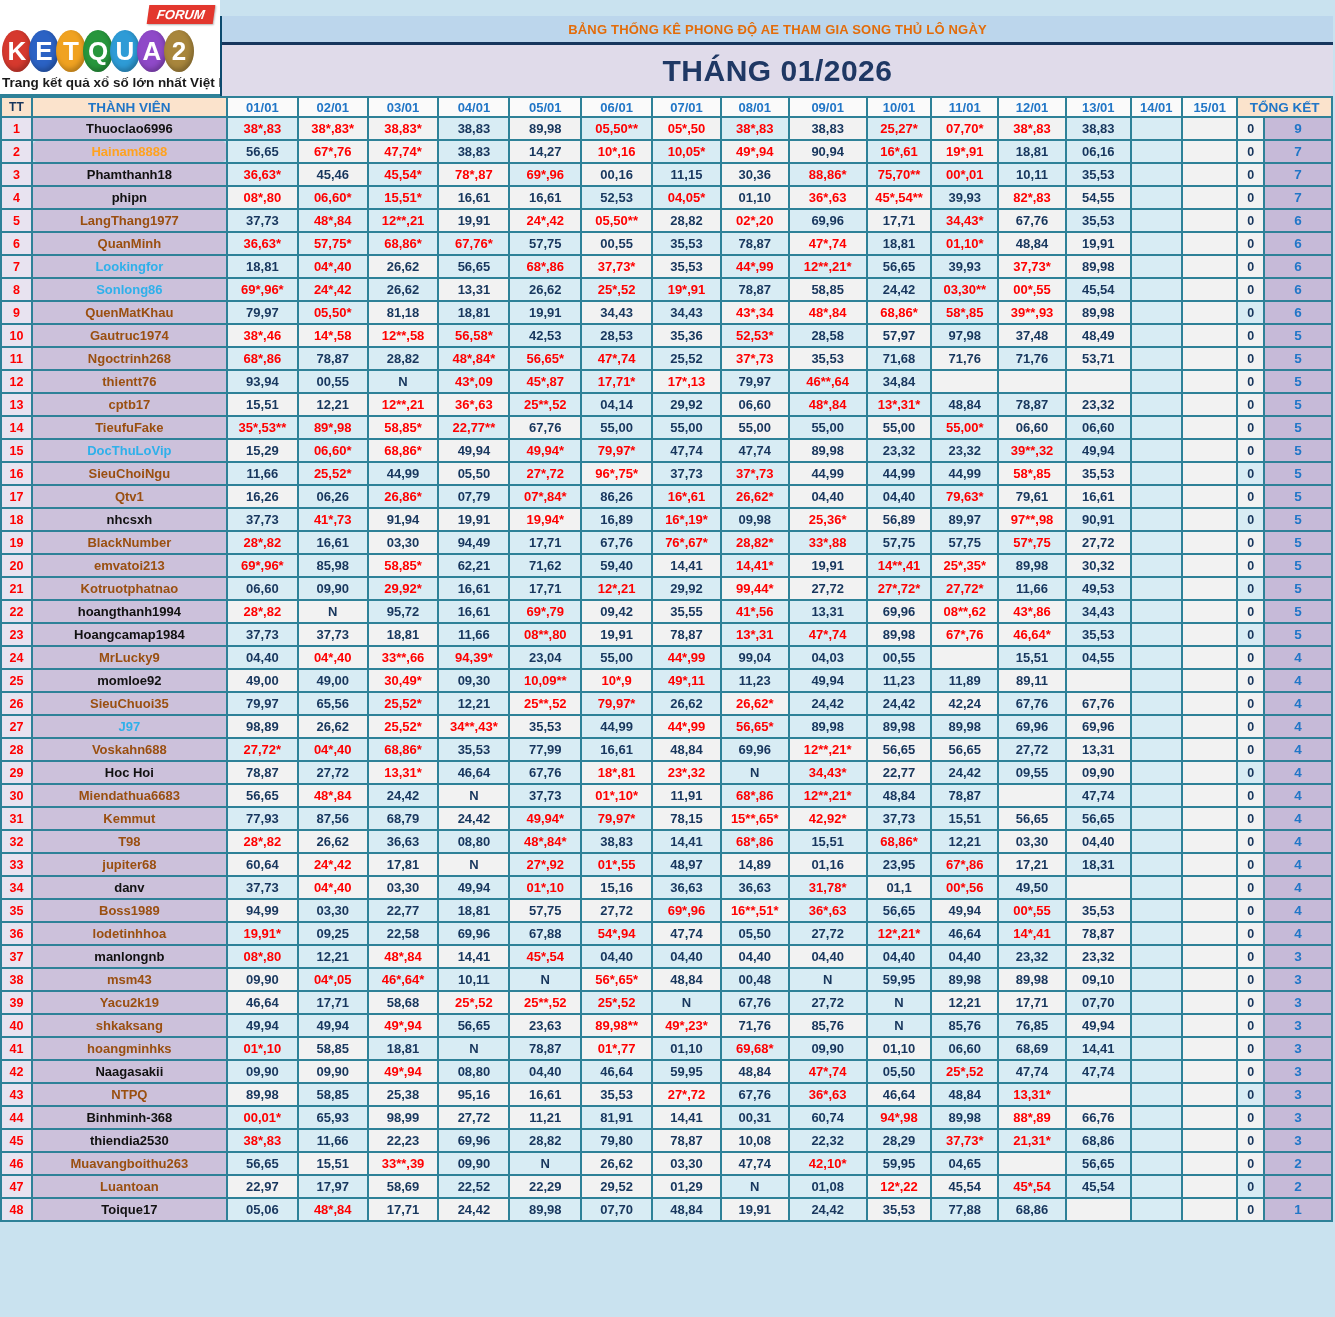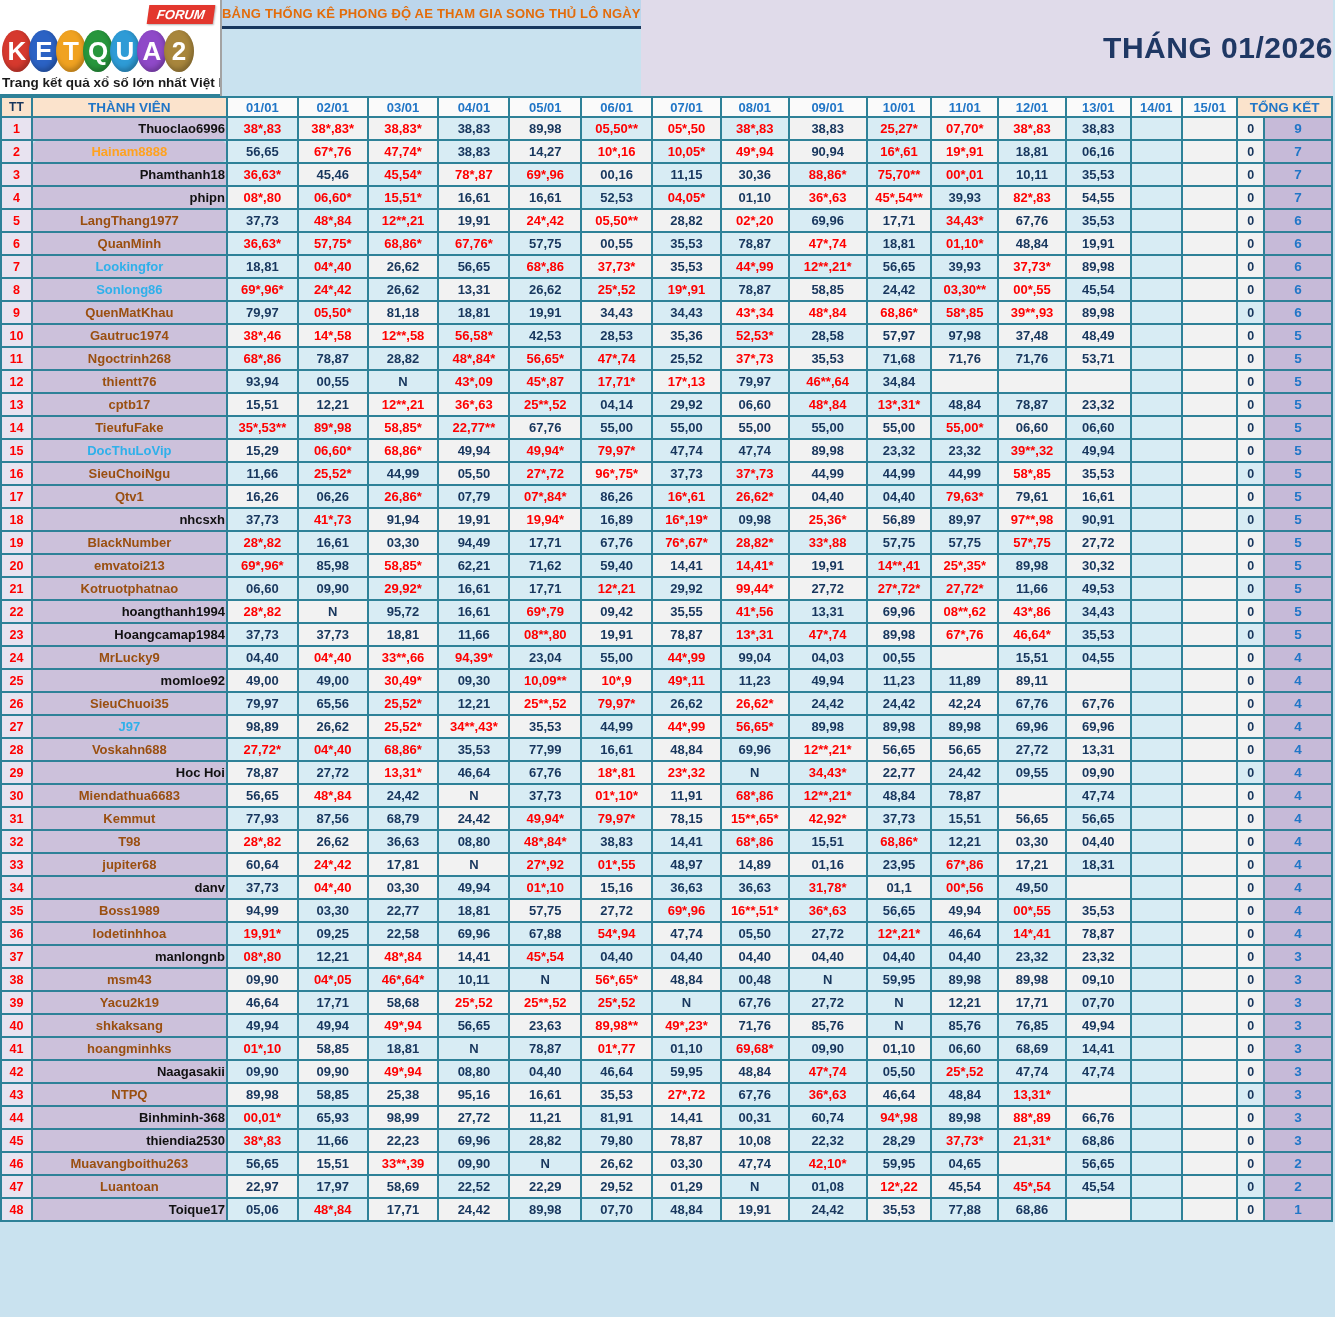--- a/index.html
+++ b/index.html
@@ -28,30 +28,30 @@
     margin-right:-3px;box-shadow:inset -2px -3px 5px rgba(0,0,0,.25);
   }
   .badge{
     position:absolute;top:5px;right:6px;
     background:#E3372E;color:#fff;font-style:italic;font-weight:800;
     font-size:13px;padding:2px 9px;transform:skewX(-8deg);
     box-shadow:1px 1px 2px rgba(0,0,0,.3);
   }
   .tagline{font-size:13.5px;font-weight:600;color:#1a1a1a;padding:3px 0 4px 2px;white-space:nowrap;}
 
-  .mast-right{flex:1;display:flex;flex-direction:row;border-left:2px solid #a3a3a3;}
+  .mast-right{flex:1;display:flex;flex-direction:column;border-left:2px solid #0c4a6e;margin-top:16px;}
   .title-strip{
     height:26px;background:var(--title_bg);
     border-bottom:3px solid #17365D;
     display:flex;align-items:center;justify-content:center;
   }
   .title-strip span{color:var(--title_text);font-weight:800;font-size:13px;letter-spacing:.2px;}
   .month-band{
     flex:1;background:var(--month_bg);
-    display:flex;align-items:center;justify-content:flex-end;
+    display:flex;align-items:center;justify-content:center;
   }
   .month-band span{color:var(--month_text);font-weight:800;font-size:30px;letter-spacing:.5px;}
 
   
   table{border-collapse:collapse;table-layout:fixed;width:1333px;}
   th,td{
     border:2px solid var(--accent_border);
     height:21px;padding:0 1px;text-align:center;vertical-align:middle;
     font-weight:700;font-size:13px;overflow:hidden;white-space:nowrap;
   }
@@ -61,21 +61,21 @@
   .th-day{background:#FAFAFA;color:var(--date_text);}
   .th-total{background:var(--header_peach);color:var(--date_text);font-size:13.5px;}
   td.tt{background:var(--tt_bg);color:var(--tt_text);font-size:12.5px;}
   td.member{background:var(--member_bg);font-size:13px;}
   td.bg-b{background:var(--cell_blue);}
   td.bg-w{background:var(--cell_white);}
   td.red{color:var(--value_red);}
   td.navy{color:var(--value_navy);}
   td.zero{color:var(--value_navy);font-size:12.5px;}
   td.total{background:var(--total_bg);color:var(--total_text);font-size:13.5px;}
-  .m-black{color:var(--member_black);text-align:right;}
+  .m-black{color:var(--member_black);}
   .m-orange{color:var(--member_orange);border-radius:8px;}
   .m-blue{color:var(--member_blue);}
   .m-brown{color:var(--member_brown);}
 </style>
 </head>
 <body>
 
 <div class="sheet">
 
   <div class="masthead">

